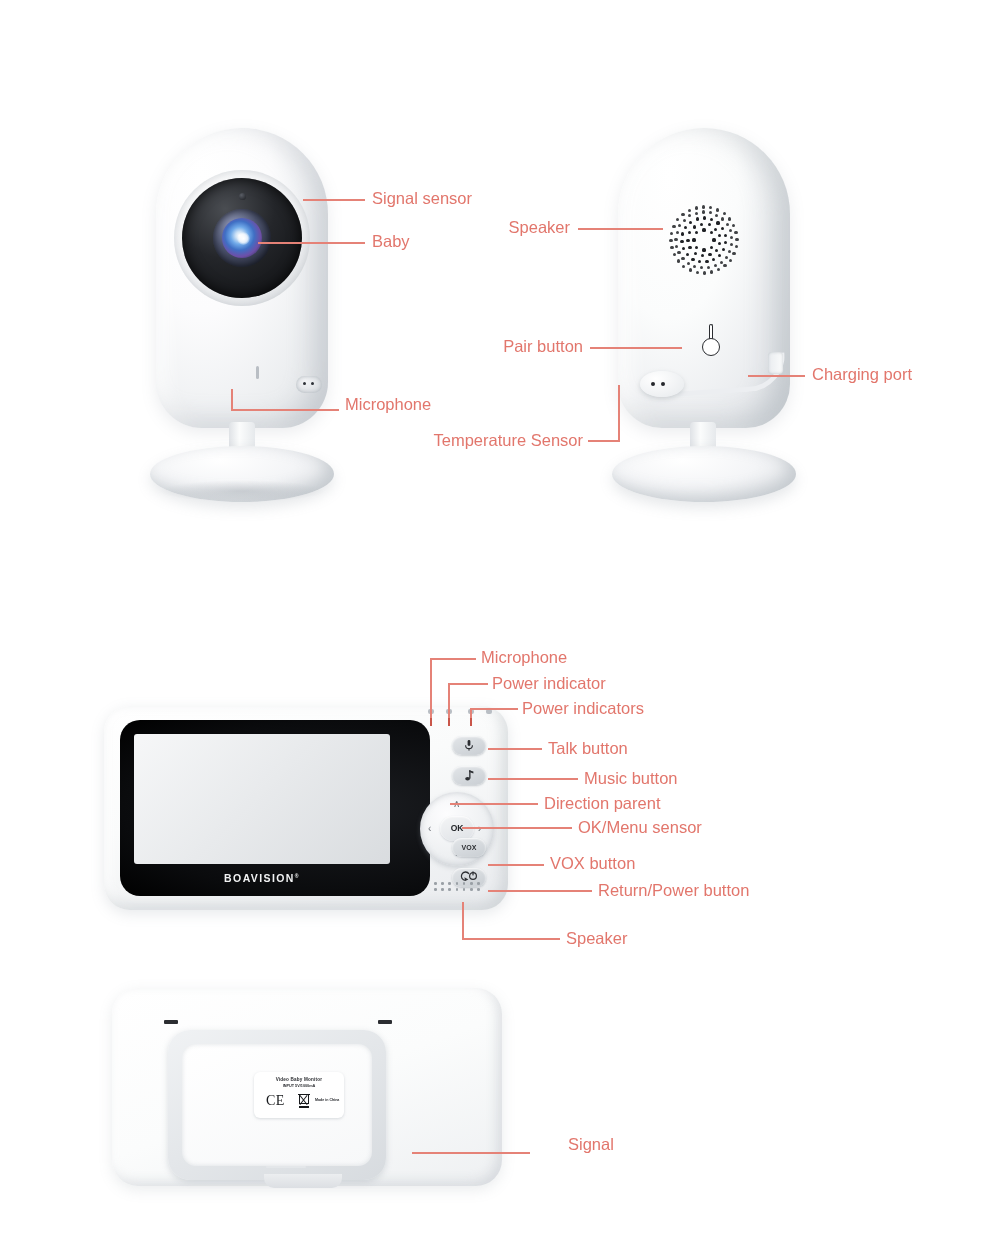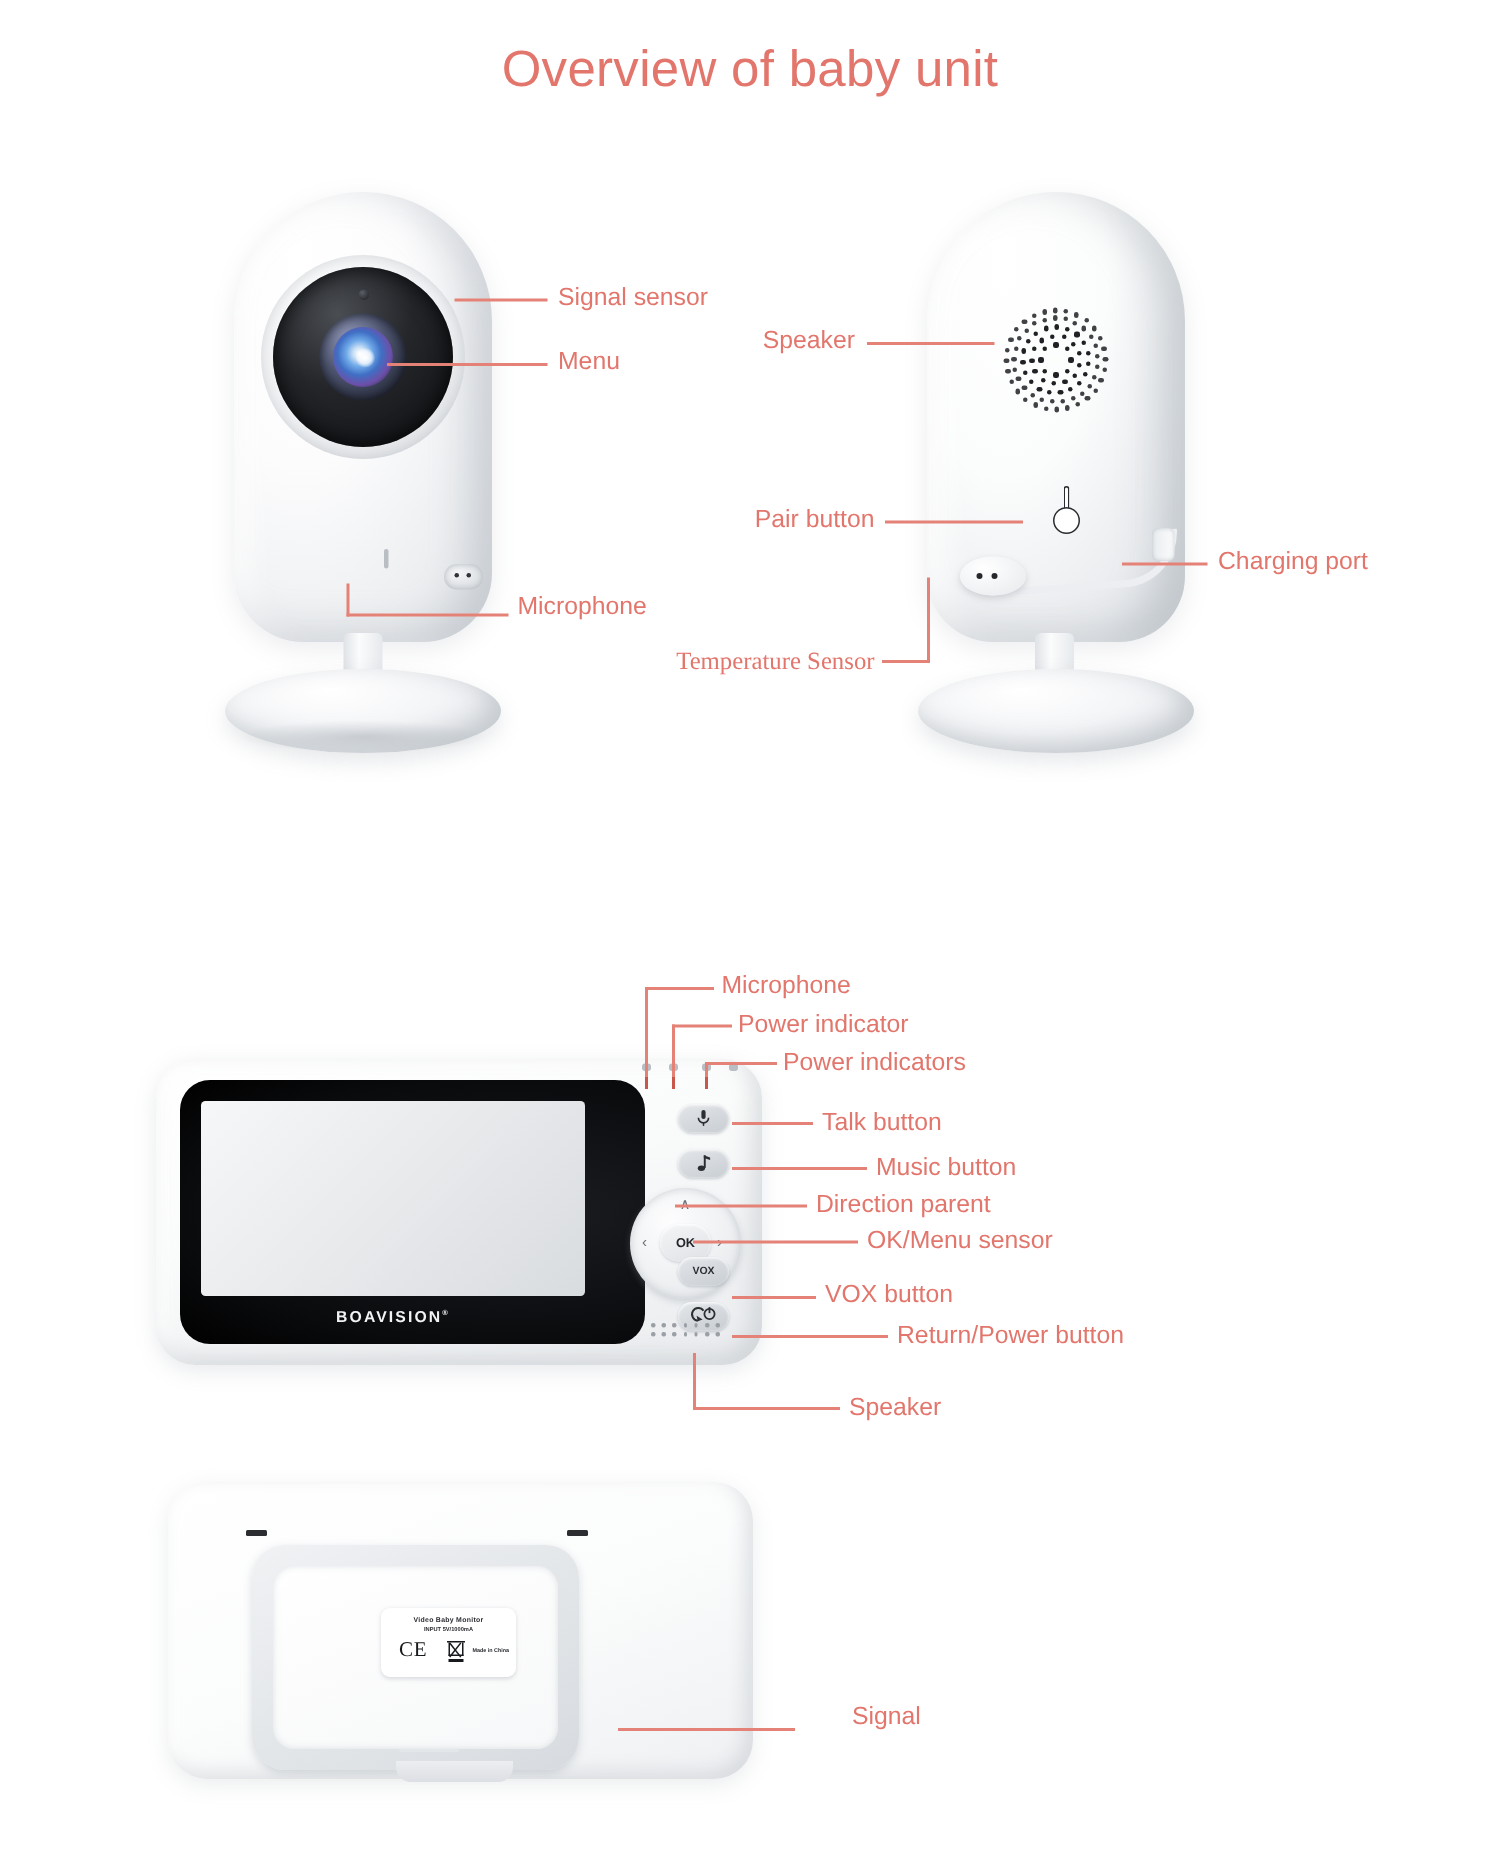--- a/index.html
+++ b/index.html
@@ -235,21 +235,20 @@
   .pb-foot{
     position:absolute;left:152px;top:186px;width:78px;height:14px;border-radius:0 0 10px 10px;
     background:linear-gradient(180deg,#eceef0,#dcdfe3);
   }
 </style>
 </head>
 <body>
 
 <div class="page">
 
-  <div class="section-title" id="title-baby">Overview of baby unit</div>
 
   <div id="baby-front">
     <div class="bf-body">
       <div class="bf-face">
         <div class="bf-blackring">
           <div class="bf-lightsensor"></div>
           <div class="bf-lensouter">
             <div class="bf-lensin">
               <div class="bf-glint"></div>
             </div>
@@ -264,21 +263,21 @@
     </div>
     <div class="bf-neck"></div>
     <div class="bf-base"></div>
     <div class="bf-baseshadow"></div>
   </div>
 
   <div class="lead h" style="left:303px;top:199px;width:62px;"></div>
   <div class="label" style="left:372px;top:189px;">Signal sensor</div>
 
   <div class="lead h" style="left:258px;top:242px;width:107px;"></div>
-  <div class="label" style="left:372px;top:232px;">Menu</div>
+  <div class="label" style="left:372px;top:232px;">Baby</div>
 
   <div class="lead v" style="left:231px;top:389px;height:22px;"></div>
   <div class="lead h" style="left:231px;top:409px;width:108px;"></div>
   <div class="label" style="left:345px;top:395px;">Microphone</div>
 
   <div id="baby-rear">
     <div class="br-body">
       <div class="br-grille" id="grille">
           <i style="left: 42.45px; top: 32.45px;"></i>
           <i style="left: 39.5211px; top: 39.5211px;"></i>
@@ -390,21 +389,21 @@
   </div>
 
   <div class="lead h" style="left:578px;top:228px;width:85px;"></div>
   <div class="label r" style="left:570px;top:218px;">Speaker</div>
 
   <div class="lead h" style="left:590px;top:347px;width:92px;"></div>
   <div class="label r" style="left:583px;top:337px;">Pair button</div>
 
   <div class="lead v" style="left:618px;top:385px;height:56px;"></div>
   <div class="lead h" style="left:588px;top:440px;width:32px;"></div>
-  <div class="label r" style="left:583px;top:431px;font-family:Liberation Serif, serif;">Temperature Sensor</div>
+  <div class="label r" style="left:583px;top:431px;">Temperature Sensor</div>
 
   <div class="lead h" style="left:748px;top:375px;width:57px;"></div>
   <div class="label" style="left:812px;top:365px;">Charging port</div>
 
 
   <div id="parent-front">
     <div class="pf-shell">
       <div class="pf-topdots" id="topdots">
           <i style="left: 324px;"></i>
           <i style="left: 342px;"></i>

